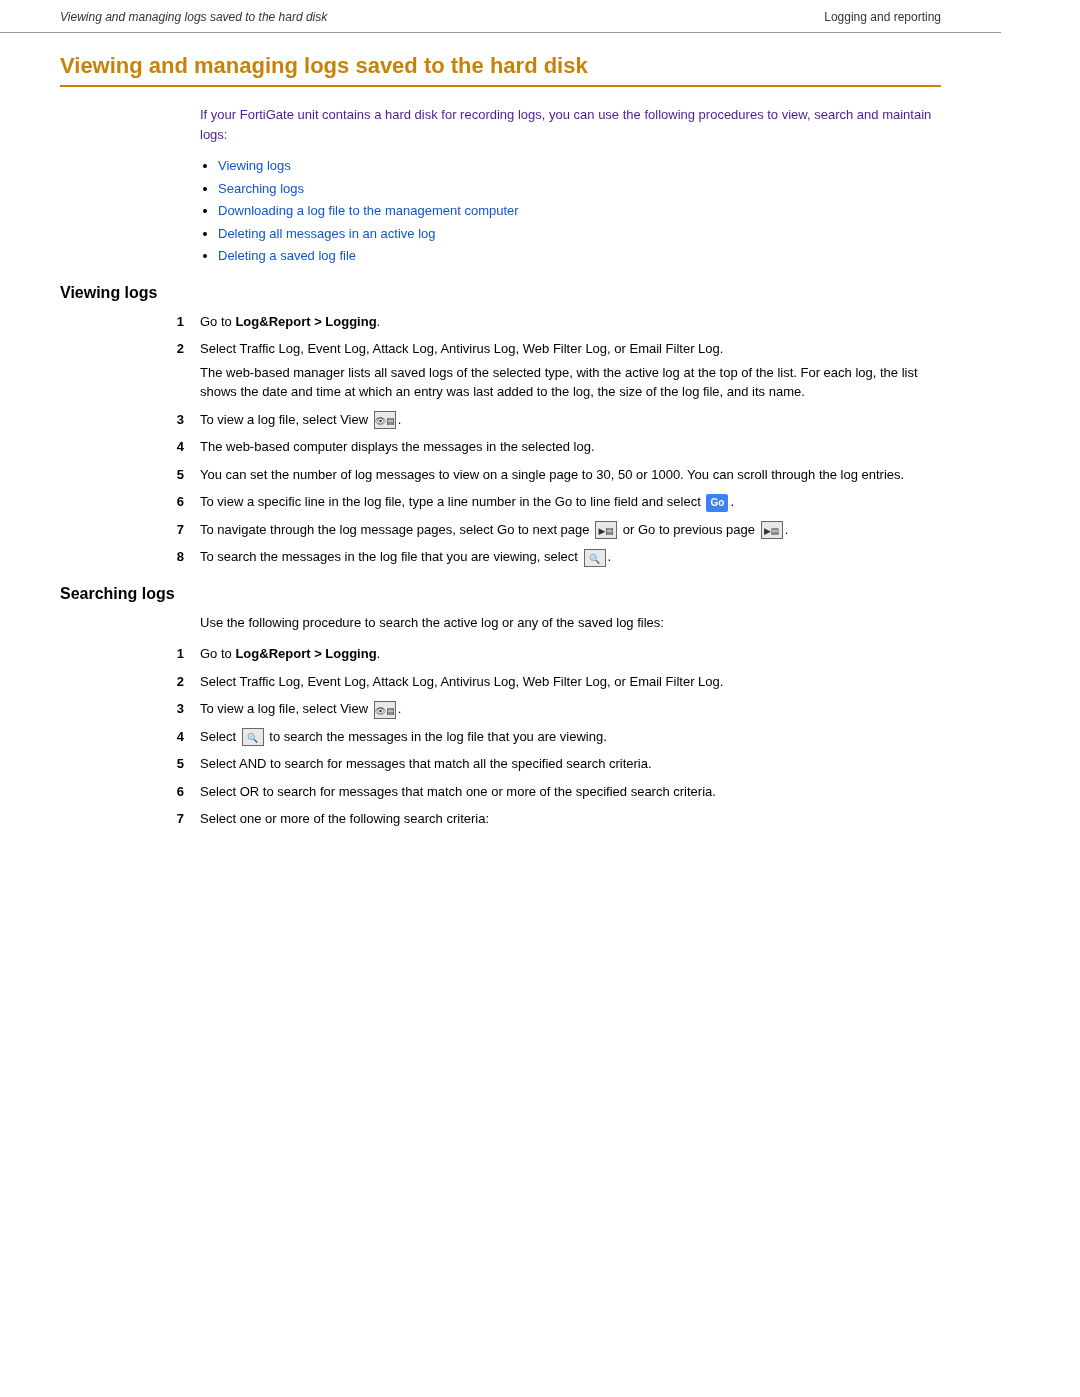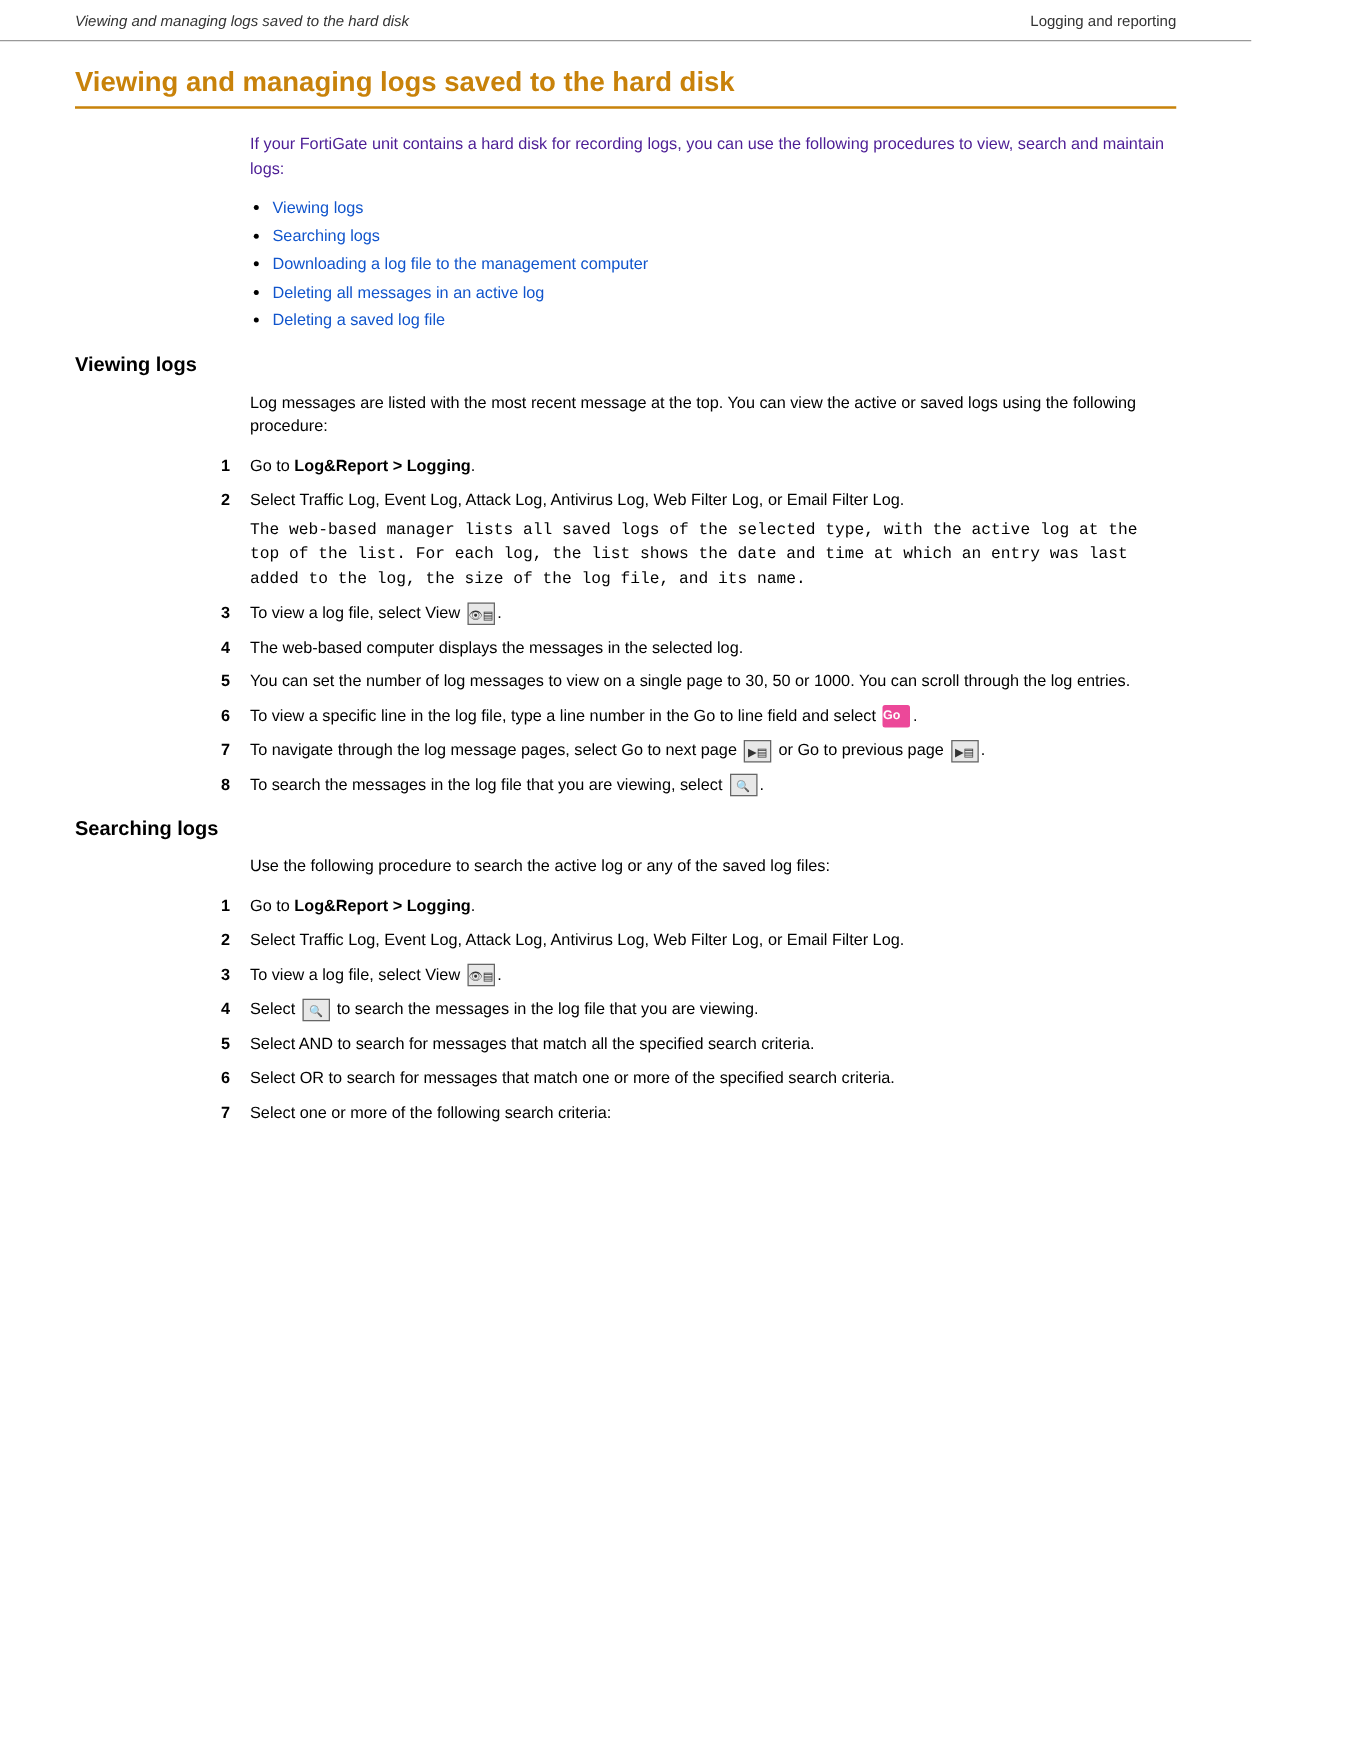--- a/index.html
+++ b/index.html
@@ -109,47 +109,46 @@
       flex: 1;
       font-size: 13px;
       line-height: 1.5;
       color: #000;
     }
     .step-content b {
       font-weight: bold;
     }
     .step-content .extra-para {
       margin-top: 4px;
-      font-family: Liberation Mono, monospace;
     }
     
     .inline-icon {
       display: inline-block;
       vertical-align: middle;
       border: 1px solid #666;
       background: #e8e8e8;
       width: 22px;
       height: 18px;
       font-size: 9px;
       text-align: center;
       line-height: 18px;
       color: #333;
       margin: 0 2px;
     }
     .inline-icon-go {
       display: inline-block;
       vertical-align: middle;
-      background: #ec4899;
+      background: #3b82f6;
       color: #fff;
       border-radius: 2px;
       width: 22px;
       height: 18px;
       font-size: 10px;
       font-weight: bold;
-      text-align: left;
+      text-align: center;
       line-height: 18px;
       margin: 0 2px;
     }
     
     .footer {
       position: absolute;
       bottom: 30px;
       left: 0;
       right: 0;
       display: flex;
@@ -199,21 +198,20 @@
       <li>
         <a href="#deleting-active">Deleting all messages in an active log</a>
       </li>
       <li>
         <a href="#deleting-saved">Deleting a saved log file</a>
       </li>
     </ul>
 
     <div id="viewing-logs">
       <h2 class="section-heading">Viewing logs</h2>
-      <p class="section-intro">Log messages are listed with the most recent message at the top. You can view the active or saved logs using the following procedure:</p>
 
       <div class="steps-container">
 
         <div class="step-row">
           <span class="step-num">1</span>
           <div class="step-content">
             Go to <b>Log&amp;Report &gt; Logging</b>.
           </div>
         </div>
 

